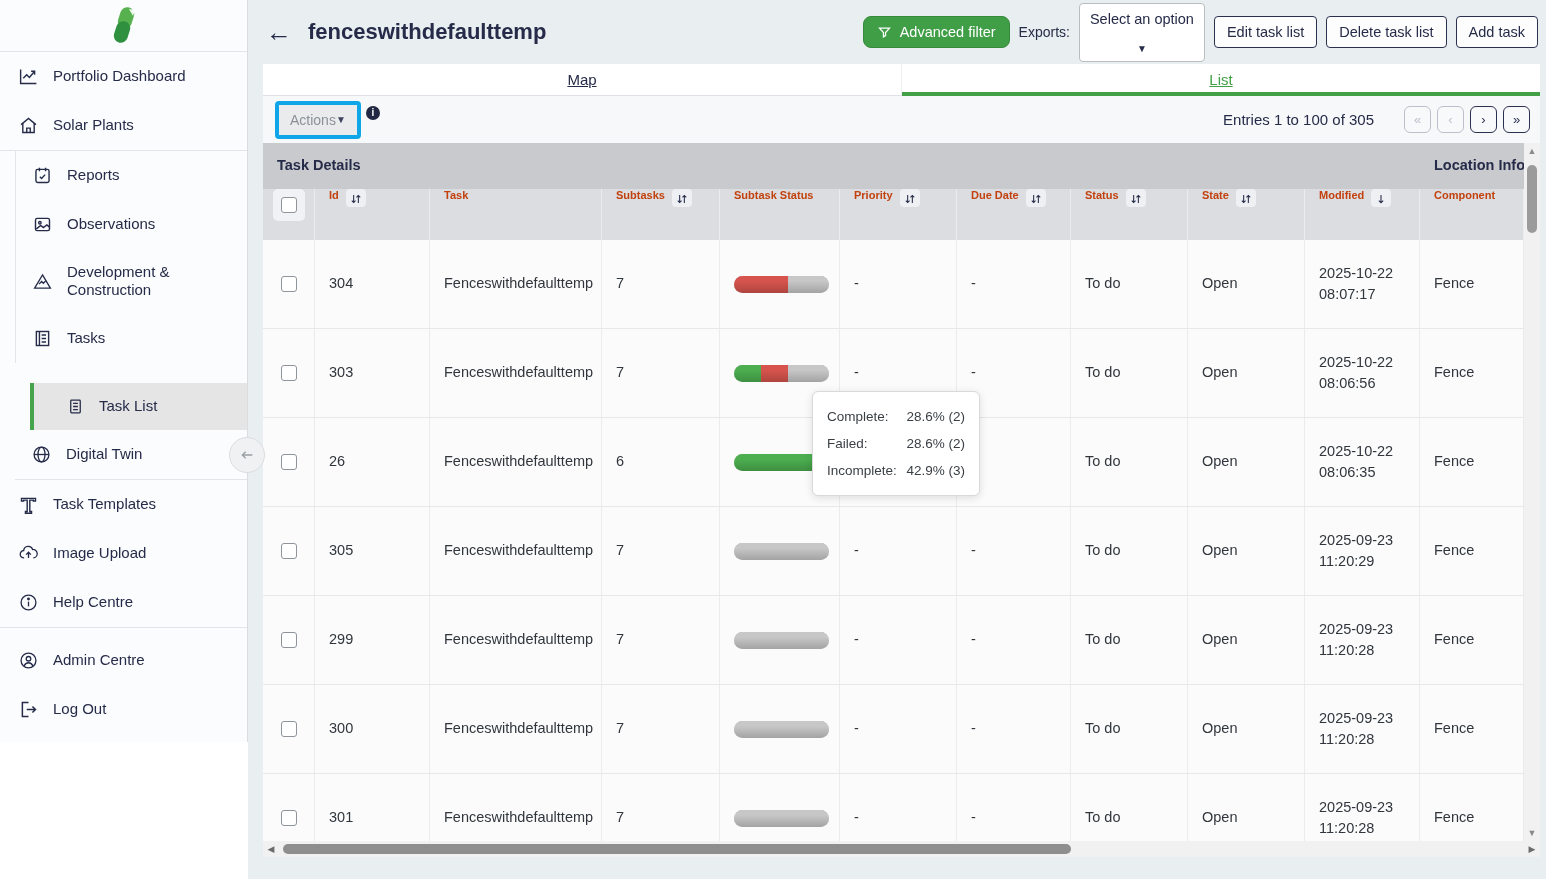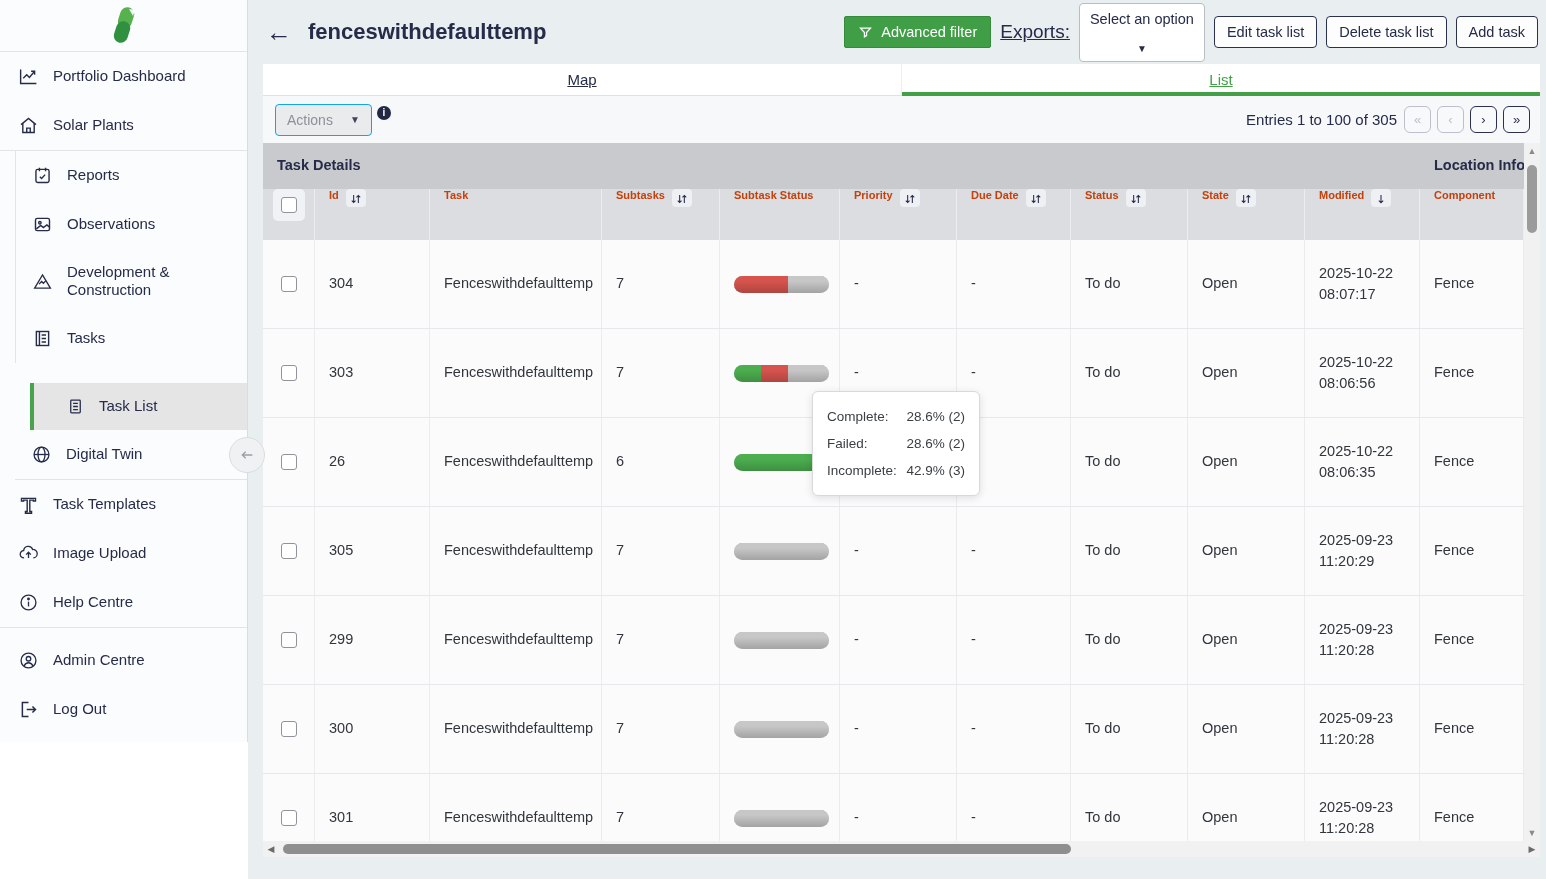--- a/index.html
+++ b/index.html
@@ -27,22 +27,22 @@
     border-radius:50%; background:#f0f1f2; border:1px solid #dadde0; display:flex;
     align-items:center; justify-content:center; color:#9aa0a6; z-index:30; cursor:pointer; }
 
   
   .main { flex:1; background:#e9eef0; display:flex; flex-direction:column; position:relative; }
   .top-header { height:64px; display:flex; align-items:center; padding:0 8px 0 14px; gap:12px; }
   .back-arrow { font-size:26px; color:#252b48; cursor:pointer; line-height:1; padding:0 4px; }
   .page-title { font-size:22px; font-weight:bold; color:#252b48; }
   .header-right { margin-left:auto; display:flex; align-items:center; gap:9px; }
   .btn-green { background:#3f9e46; border:1px solid #358a3c; color:#fff; font-size:14.5px;
-    padding:7px 13px; border-radius:2px; display:flex; align-items:center; gap:8px; cursor:pointer; }
-  .exports-label { font-size:19px; color:#252b48;text-decoration:underline; }
+    padding:7px 13px; border-radius:8px; display:flex; align-items:center; gap:8px; cursor:pointer; }
+  .exports-label { font-size:14px; color:#252b48; }
   .select-box { background:#fff; border:1px solid #b9bdc2; border-radius:4px; padding:7px 10px;
     font-size:14.5px; color:#252b48; display:flex; align-items:center; gap:16px; cursor:pointer;flex-direction:column; }
   .select-box .chev { font-size:10px; }
   .btn-outline { background:#fdfdfd; border:1px solid #2a3050; color:#252b48; font-size:14.5px;
     padding:7px 12px; border-radius:4px; cursor:pointer; white-space:nowrap; }
 
   .content-wrap { margin:0 6px 0 15px; width:1277px; display:flex; flex-direction:column; }
 
   
   .tab-bar { height:32px; background:#fff; display:flex; border-bottom:1px solid #dee2e6; }
@@ -50,27 +50,27 @@
     cursor:pointer; position:relative; }
   .tab-label { text-decoration:underline; }
   .tab-map { color:#252b48; border-right:1px solid #eceef0; }
   .tab-list { color:#43a047; }
   .tab-list::after { content:""; position:absolute; left:0; right:0; bottom:-1px; height:4px;
     background:#43a047; }
 
   
   .toolbar { height:47px; background:#f7f8f9; display:flex; align-items:center;
     padding:0 10px 0 12px; }
-  .actions-btn { background:#e9ebec; border:1px solid #0ea5e9; border-radius:4px; color:#8b909a;
-    font-size:14px; padding:7px 11px; display:flex; align-items:center; gap:17px; cursor:pointer; }
+  .actions-btn { background:#e9ebec; border:4px solid #0ea5e9; border-radius:4px; color:#8b909a;
+    font-size:14px; padding:7px 11px; display:flex; align-items:center; gap:0; cursor:pointer; }
   .actions-btn .chev { color:#3e445f; font-size:10px; }
   .info-badge { width:14px; height:14px; background:#222843; color:#fff; border-radius:50%;
     font-size:10px; font-weight:bold; display:flex; align-items:center; justify-content:center;
     margin:-14px 0 0 5px; cursor:pointer; }
-  .toolbar-right { margin-left:auto; display:flex; align-items:center; gap:7px; }
+  .toolbar-right { margin-left:auto; display:flex; align-items:center; gap:30px; }
   .entries-text { font-size:15px; color:#252b48; }
   .pager { display:flex; gap:6px; }
   .pg-btn { width:27px; height:27px; border-radius:6px; background:#f8f9fa; font-size:13px;
     display:flex; align-items:center; justify-content:center; cursor:pointer; }
   .pg-disabled { border:1px solid #bcc0cc; color:#bcc0cc; }
   .pg-active  { border:1px solid #2a3050; color:#2a3050; }
 
   
   .table-zone { height:698px; display:flex; overflow:hidden; background:#fff; }
   .table-area { width:1261px; overflow:hidden; }

